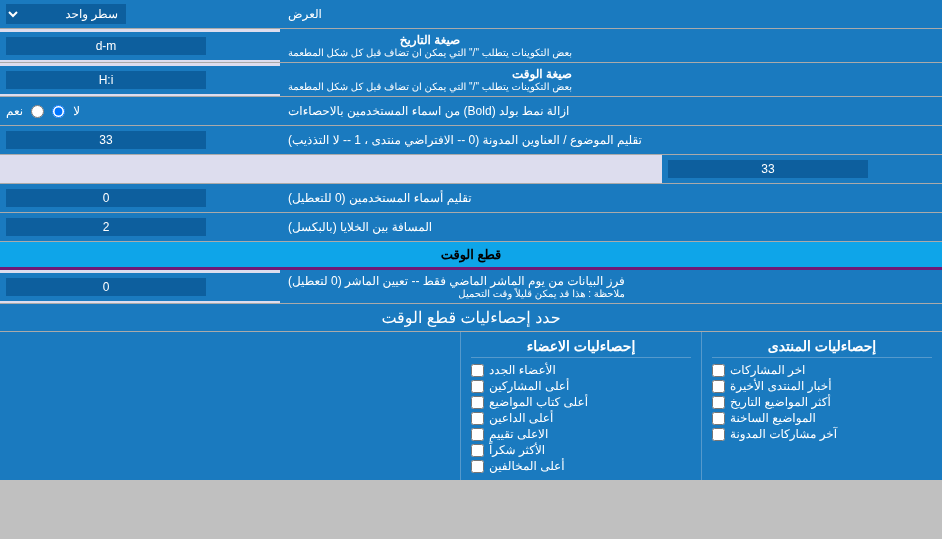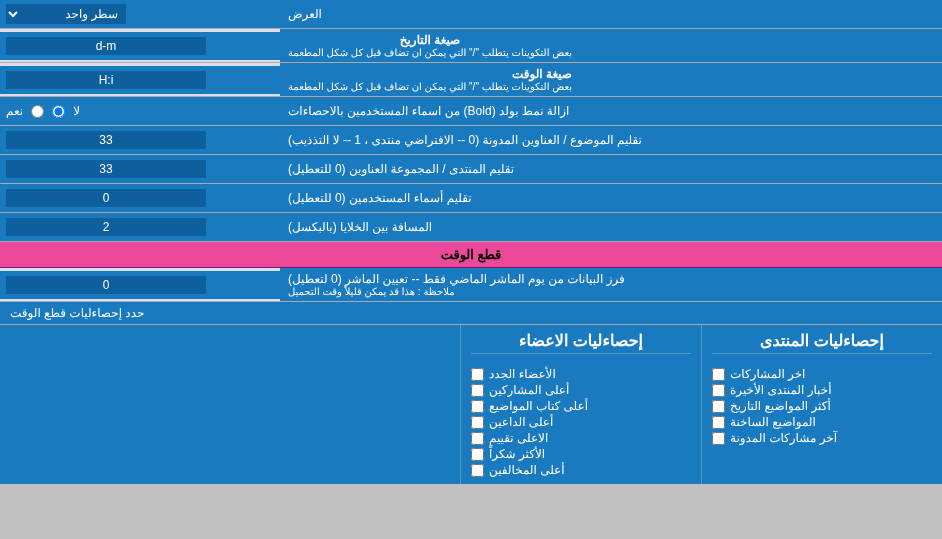--- a/index.html
+++ b/index.html
@@ -54,26 +54,26 @@
     .row-input select {
       background: #0d5f9e;
       color: #fff;
       border: none;
       outline: none;
       font-size: 12px;
       padding: 2px 4px;
       width: 120px;
     }
     .section-header {
-      background: #ec4899;
+      background: #0ea5e9;
       color: #000;
       font-weight: bold;
       text-align: center;
       padding: 5px;
-      border-bottom: 1px solid #701a75;
+      border-bottom: 3px solid #701a75;
       font-size: 13px;
     }
     .radio-group {
       display: flex;
       flex-direction: row-reverse;
       align-items: center;
       gap: 8px;
       color: #fff;
       font-size: 12px;
     }
@@ -91,44 +91,44 @@
       flex: 1;
       padding: 6px 10px;
       border-right: 1px solid #5599cc;
     }
     .checkboxes-col:first-child {
       border-right: none;
     }
     .col-title {
       color: #fff;
       font-weight: bold;
-      font-size: 16px;
-      margin-bottom: 12px;
+      font-size: 14px;
+      margin-bottom: 4px;
       text-align: center;
       border-bottom: 1px solid #5599cc;
       padding-bottom: 3px;
     }
     .check-item {
       display: flex;
       flex-direction: row-reverse;
       align-items: center;
       gap: 5px;
       color: #fff;
       font-size: 12px;
       padding: 1px 0;
     }
     .check-item input[type="checkbox"] {
       cursor: pointer;
     }
     .limit-row {
       background: #1a7abf;
       color: #fff;
-      text-align: left;
+      text-align: center;
       padding: 4px 10px;
-      font-size: 12px;
+      font-size: 16px;
       border-bottom: 1px solid #aaa;
     }
   </style>
 </head>
 <body>
 
 <div class="main-container">
 
   <div class="row">
     <div class="row-label">
@@ -184,23 +184,20 @@
   <div class="row">
     <div class="row-label">
       <span>تقليم الموضوع / العناوين المدونة (0 -- الافتراضي منتدى ، 1 -- لا التذذيب)</span>
     </div>
     <div class="row-input">
       <input type="text" value="33" style="">
     </div>
   </div>
 
   <div class="row">
-    <div class="row-label">
-      <span>تقليم المنتدى / المجموعة العناوين (0 للتعطيل)</span>
-    </div>
     <div class="row-input">
       <input type="text" value="33" style="">
     </div>
   </div>
 
   <div class="row">
     <div class="row-label">
       <span>تقليم أسماء المستخدمين (0 للتعطيل)</span>
     </div>
     <div class="row-input">
@@ -216,21 +213,21 @@
       <input type="text" value="2" style="">
     </div>
   </div>
 
   <div class="section-header">
     <span>قطع الوقت</span>
   </div>
 
   <div class="row">
     <div class="row-label">
-      <div style="text-align:left;">
+      <div style="text-align:right;">
         <div>فرز البيانات من يوم الماشر الماضي فقط -- تعيين الماشر (0 لتعطيل)</div>
         <div style="font-size:10px;">ملاحظة : هذا قد يمكن قليلاً وقت التحميل</div>
       </div>
     </div>
     <div class="row-input">
       <input type="text" value="0" style="">
     </div>
   </div>
 
   <div class="limit-row">

